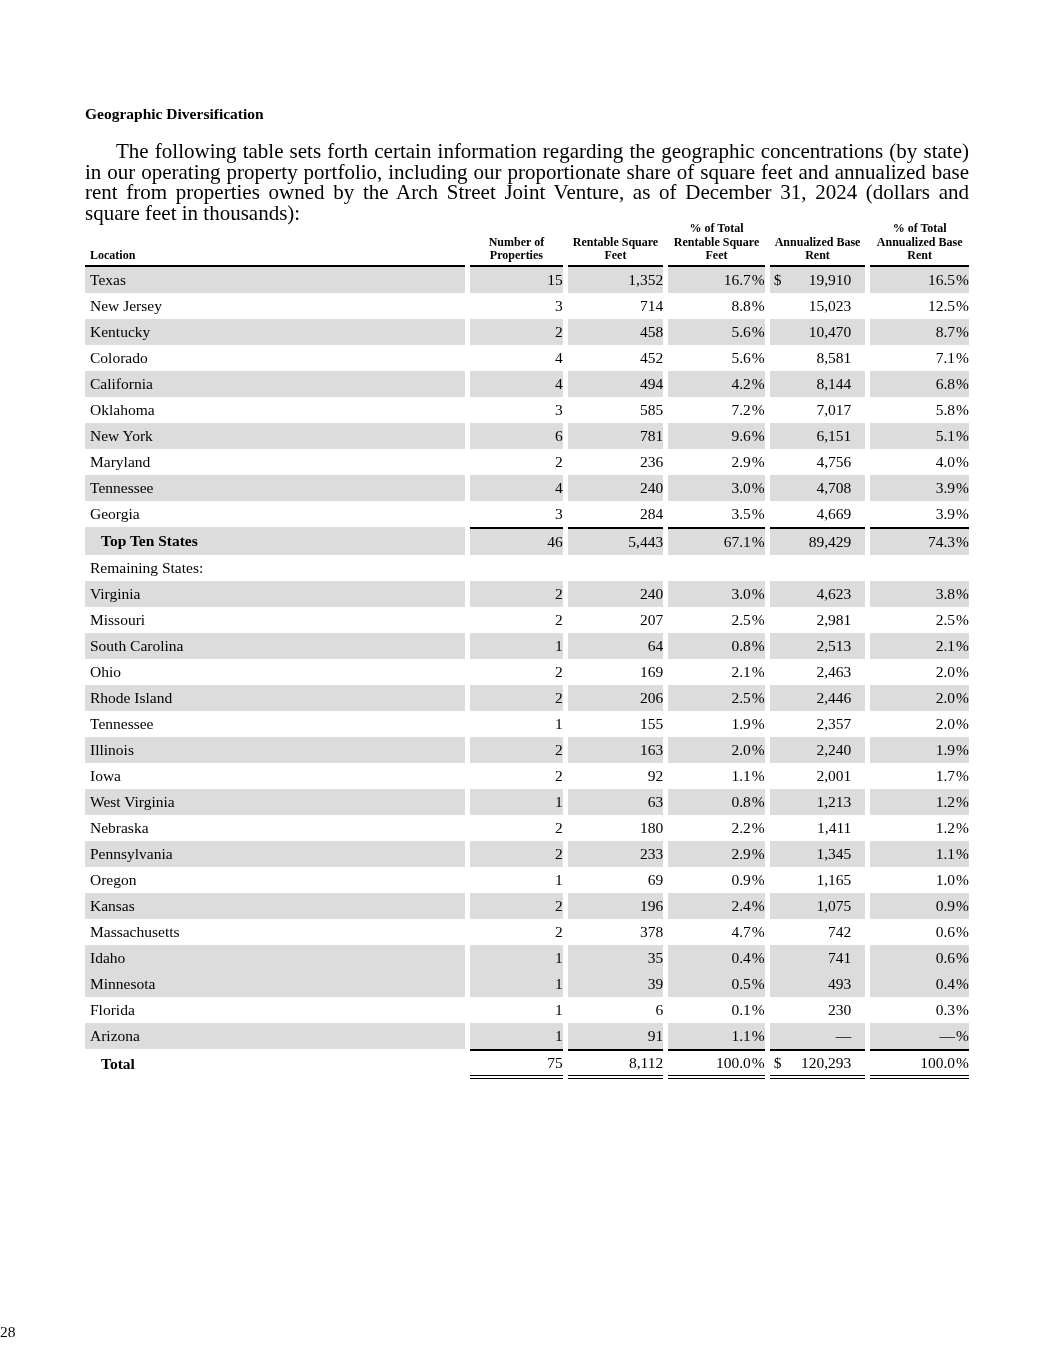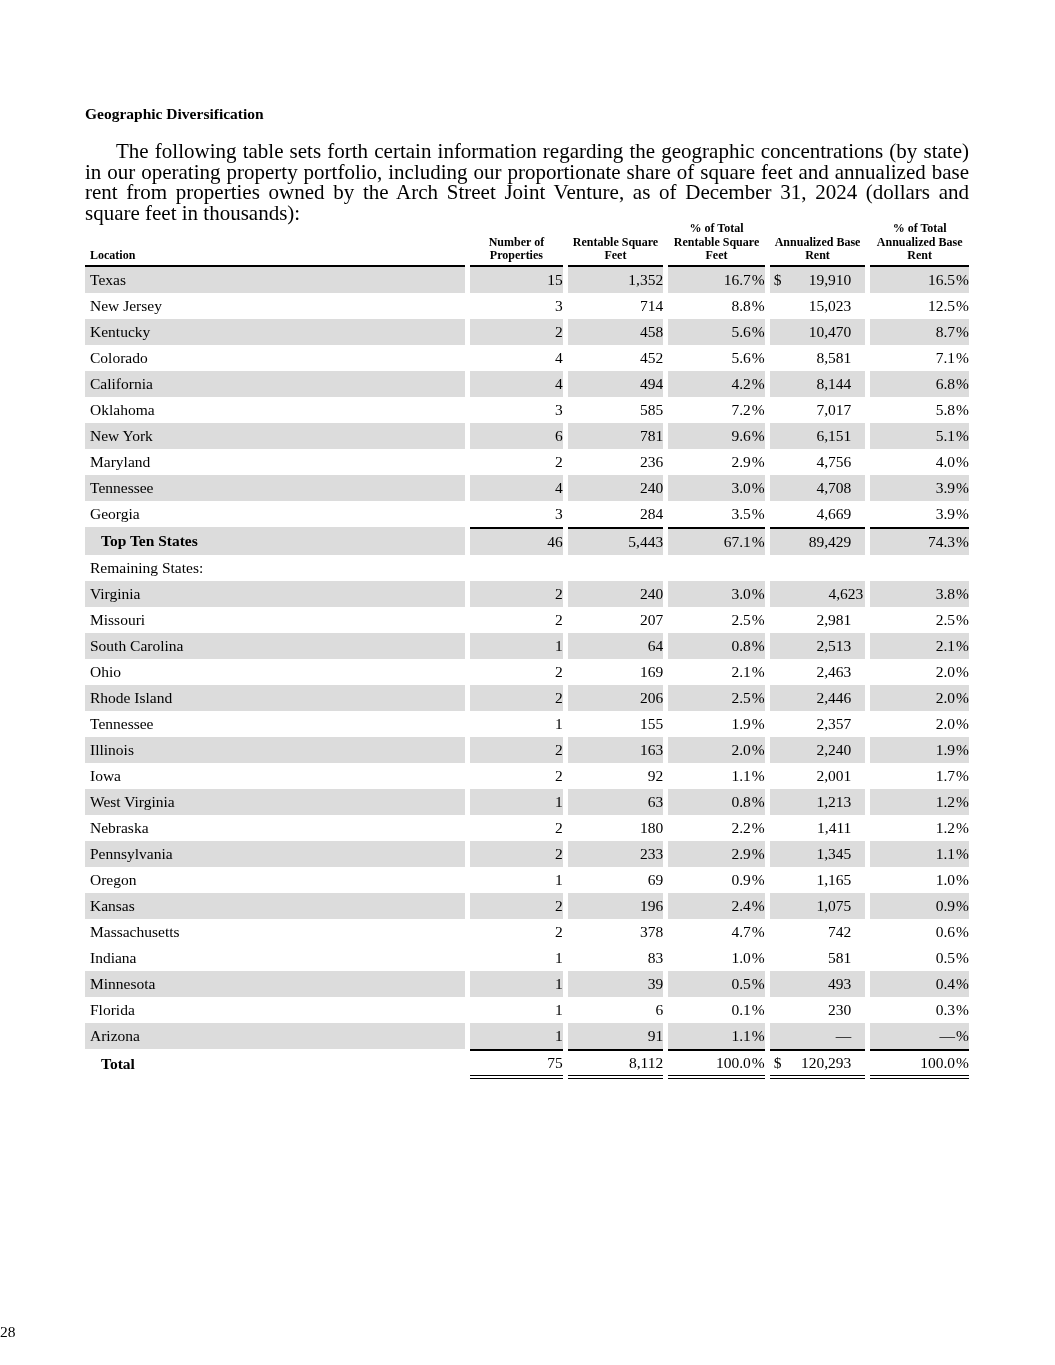--- a/index.html
+++ b/index.html
@@ -280,21 +280,21 @@
           <td class="gap"></td>
           <td class="num">2</td>
           <td class="gap"></td>
           <td class="num">240</td>
           <td class="gap"></td>
           <td class="num"><span>3.0</span><span class="pct-sign">%</span></td>
           <td class="gap"></td>
           <td class="dollar">
             <div class="dollar-wrap">
               <span></span>
-              <span style="padding-right: 2px;">4,623</span>
+              <span style="padding-right: 14px;">4,623</span>
             </div>
           </td>
           <td class="gap"></td>
           <td class="num"><span>3.8</span><span class="pct-sign">%</span></td>
         </tr>
         <tr class="">
           <td class="loc ">Missouri</td>
           <td class="gap"></td>
           <td class="num">2</td>
           <td class="gap"></td>
@@ -520,37 +520,37 @@
           <td class="gap"></td>
           <td class="dollar">
             <div class="dollar-wrap">
               <span></span>
               <span style="padding-right: 14px;">742</span>
             </div>
           </td>
           <td class="gap"></td>
           <td class="num"><span>0.6</span><span class="pct-sign">%</span></td>
         </tr>
-        <tr class="">
-          <td class="loc ">Indiana</td>
-          <td class="gap"></td>
-          <td class="num">1</td>
-          <td class="gap"></td>
-          <td class="num">83</td>
-          <td class="gap"></td>
-          <td class="num"><span>1.0</span><span class="pct-sign">%</span></td>
-          <td class="gap"></td>
-          <td class="dollar">
-            <div class="dollar-wrap">
-              <span></span>
-              <span style="padding-right: 14px;">581</span>
-            </div>
-          </td>
-          <td class="gap"></td>
-          <td class="num"><span>0.5</span><span class="pct-sign">%</span></td>
+        <tr class=" shade">
+          <td class="loc ">Idaho</td>
+          <td class="gap"></td>
+          <td class="num">1</td>
+          <td class="gap"></td>
+          <td class="num">35</td>
+          <td class="gap"></td>
+          <td class="num"><span>0.4</span><span class="pct-sign">%</span></td>
+          <td class="gap"></td>
+          <td class="dollar">
+            <div class="dollar-wrap">
+              <span></span>
+              <span style="padding-right: 14px;">741</span>
+            </div>
+          </td>
+          <td class="gap"></td>
+          <td class="num"><span>0.6</span><span class="pct-sign">%</span></td>
         </tr>
         <tr class=" shade">
           <td class="loc ">Minnesota</td>
           <td class="gap"></td>
           <td class="num">1</td>
           <td class="gap"></td>
           <td class="num">39</td>
           <td class="gap"></td>
           <td class="num"><span>0.5</span><span class="pct-sign">%</span></td>
           <td class="gap"></td>

